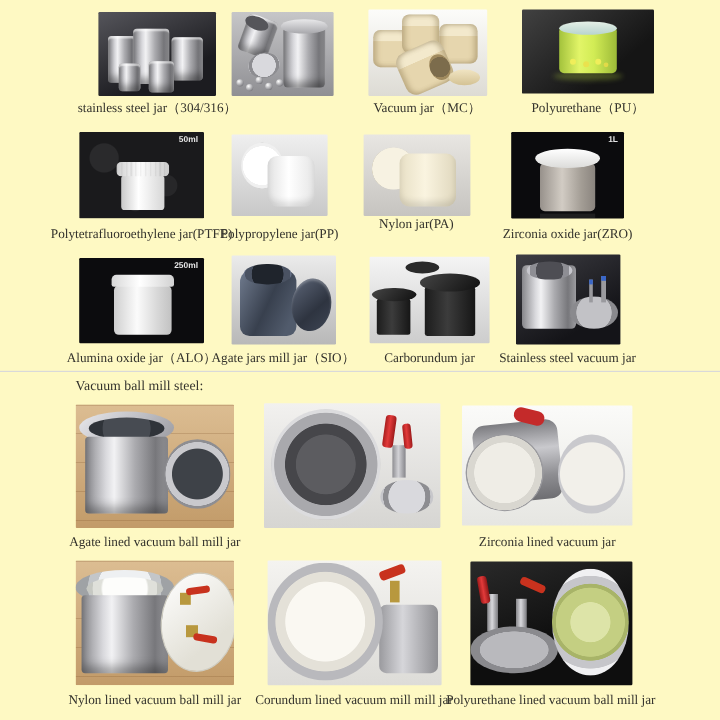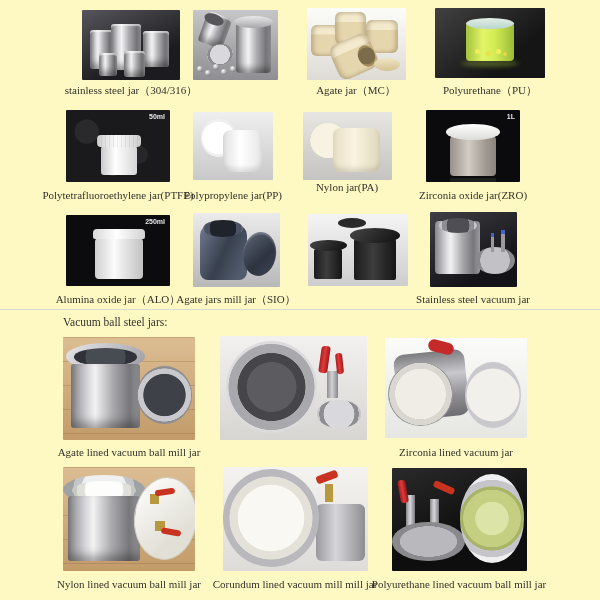--- a/index.html
+++ b/index.html
@@ -76,21 +76,21 @@
   </div>
 
   <div class="photo ph-mc" style="left:307px;top:8px;width:99px;height:72px">
     <i class="cjar" style="left:4%;top:24%;width:30%;height:42%"></i>
     <i class="cjar" style="left:28%;top:6%;width:32%;height:44%"></i>
     <i class="cjar" style="left:60%;top:16%;width:32%;height:46%"></i>
     <i class="cjar" style="left:26%;top:42%;width:42%;height:52%;transform:rotate(-24deg);border-radius:9px"></i>
     <i style="left:52%;top:52%;width:17%;height:30%;border-radius:50%;background:radial-gradient(circle,#7c6c4c 0 60%,#a08a5e 62%);transform:rotate(-24deg)"></i>
     <i style="left:68%;top:70%;width:26%;height:18%;border-radius:50%;background:linear-gradient(180deg,#f0e4c2,#d4c294)"></i>
   </div>
-  <div class="cap" style="left:206px;top:84px">Agate jar（MC）</div>
+  <div class="cap" style="left:206px;top:84px">Vacuum jar（MC）</div>
 
   <div class="photo ph-pu" style="left:435px;top:8px;width:110px;height:70px">
     <i style="left:24%;top:74%;width:52%;height:10%;border-radius:50%;background:rgba(165,195,60,.35);filter:blur(2px)"></i>
     <i style="left:28%;top:20%;width:44%;height:56%;border-radius:4px;background:linear-gradient(90deg,#a3c23c,#e2f568 35%,#d2ec55 60%,#9cba38)"></i>
     <i style="left:28%;top:14%;width:44%;height:16%;border-radius:50%;background:linear-gradient(180deg,#e4efe6,#b8d4ce)"></i>
     <i style="left:36%;top:58%;width:5px;height:5px;border-radius:50%;background:#f0ee5a"></i>
     <i style="left:46%;top:62%;width:5px;height:5px;border-radius:50%;background:#eae24e"></i>
     <i style="left:55%;top:58%;width:5px;height:5px;border-radius:50%;background:#f0ee5a"></i>
     <i style="left:62%;top:63%;width:4px;height:4px;border-radius:50%;background:#e2da48"></i>
   </div>
@@ -137,32 +137,33 @@
   </div>
   <div class="cap" style="left:86px;top:293px">Agate jars mill jar（SIO）</div>
 
   <div class="photo ph-sic" style="left:308px;top:214px;width:100px;height:72px">
     <i style="left:30%;top:6%;width:28%;height:14%;border-radius:50%;background:#2a2a2a"></i>
     <i style="left:46%;bottom:8%;width:42%;height:58%;border-radius:2px;background:linear-gradient(90deg,#1c1c1c,#3c3c3c 45%,#161616)"></i>
     <i style="left:42%;bottom:60%;width:50%;height:20%;border-radius:50%;background:linear-gradient(135deg,#454545,#101010)"></i>
     <i style="left:6%;bottom:10%;width:28%;height:42%;border-radius:2px;background:linear-gradient(90deg,#1c1c1c,#3c3c3c 45%,#161616)"></i>
     <i style="left:2%;bottom:48%;width:37%;height:16%;border-radius:50%;background:linear-gradient(135deg,#454545,#101010)"></i>
   </div>
+  <div class="cap" style="left:208px;top:293px">Carborundum jar</div>
 
   <div class="photo ph-ssv" style="left:430px;top:212px;width:87px;height:75px">
     <i class="metal-v" style="left:6%;top:12%;width:52%;height:70%;border-radius:4px"></i>
     <i style="left:10%;top:8%;width:44%;height:20%;border-radius:50%;background:radial-gradient(circle,#4e4e54 0 55%,#8e8e94 57% 80%,#c6c6cc 81%)"></i>
     <i class="dots" style="left:52%;top:46%;width:46%;height:36%;border-radius:50%;background-color:#b5b5b9;background-image:radial-gradient(circle,#c2c2c6 0 60%,#8a8a8e 62% 82%,#b9b9bd 83%)"></i>
     <i style="left:70%;top:28%;width:4%;height:20%;background:#9a9a9e;border-top:4px solid #3a67c8"></i>
     <i style="left:82%;top:24%;width:4%;height:24%;background:#9a9a9e;border-top:4px solid #3a67c8"></i>
   </div>
   <div class="cap" style="left:323px;top:293px">Stainless steel vacuum jar</div>
 
   <div class="divider"></div>
-  <div class="seclabel" style="left:63px;top:316px">Vacuum ball steel jars:</div>
+  <div class="seclabel" style="left:63px;top:316px">Vacuum ball mill steel:</div>
 
   <div class="photo wood" style="left:63px;top:337px;width:132px;height:103px">
     <i style="left:2%;top:6%;width:60%;height:26%;border-radius:50%;background:linear-gradient(135deg,#e8e8ec,#9a9aa0)"></i>
     <i style="left:8%;top:11%;width:48%;height:17%;border-radius:50%;background:radial-gradient(circle,#474b52 0 60%,#2f3339 62%)"></i>
     <i class="metal-v" style="left:6%;top:26%;width:52%;height:62%;border-radius:3px;box-shadow:inset 0 -6px 8px rgba(0,0,0,.3)"></i>
     <i class="dots" style="left:56%;top:28%;width:42%;height:56%;border-radius:50%;background-color:#9a9a9e;background-image:radial-gradient(circle,#3e4248 0 52%,#c9c9cd 54% 66%,#8e8e92 67% 80%,#d6d6da 81%)"></i>
   </div>
   <div class="cap" style="left:-21px;top:446px">Agate lined vacuum ball mill jar</div>
 
   <div class="photo ph-ccl" style="left:220px;top:336px;width:147px;height:104px">

